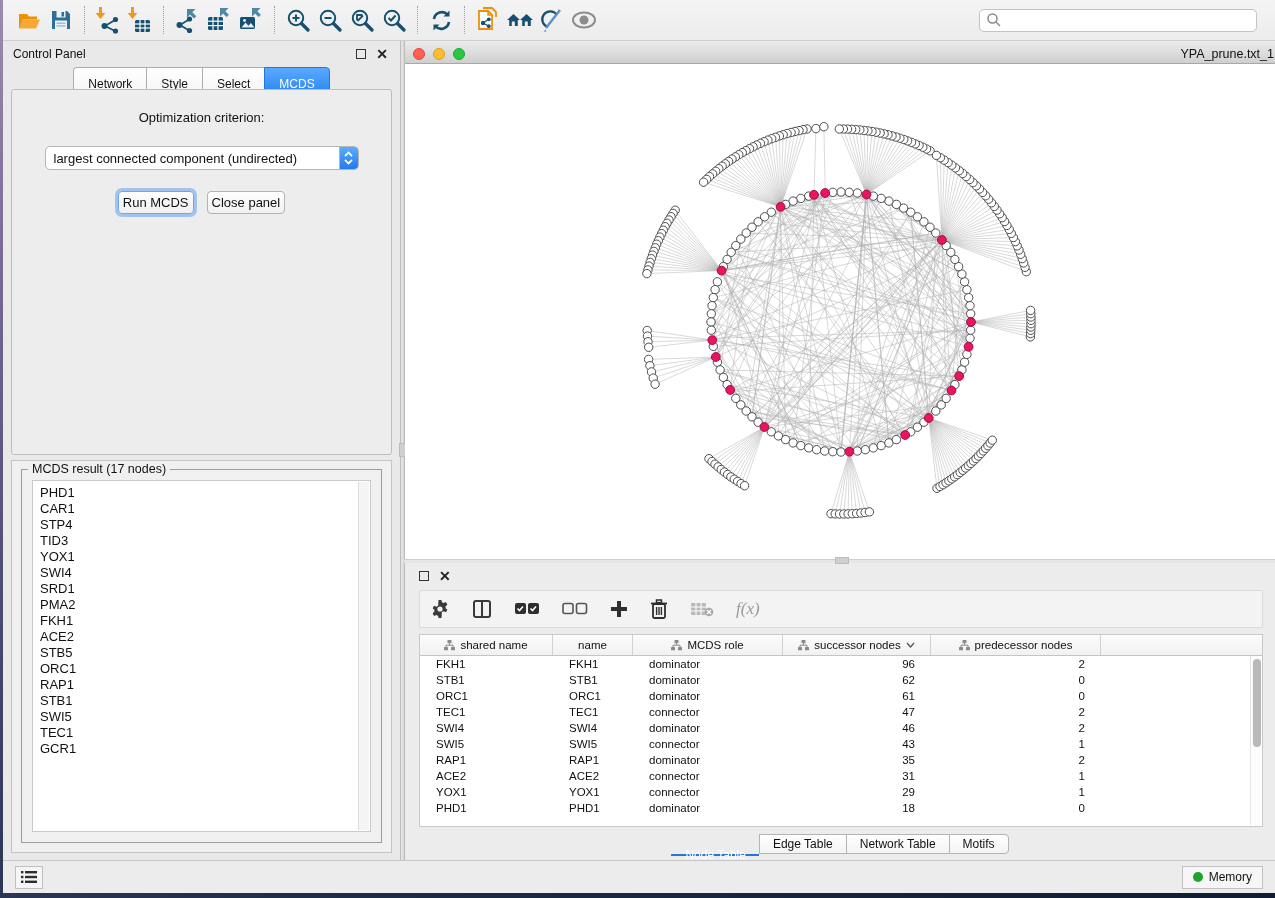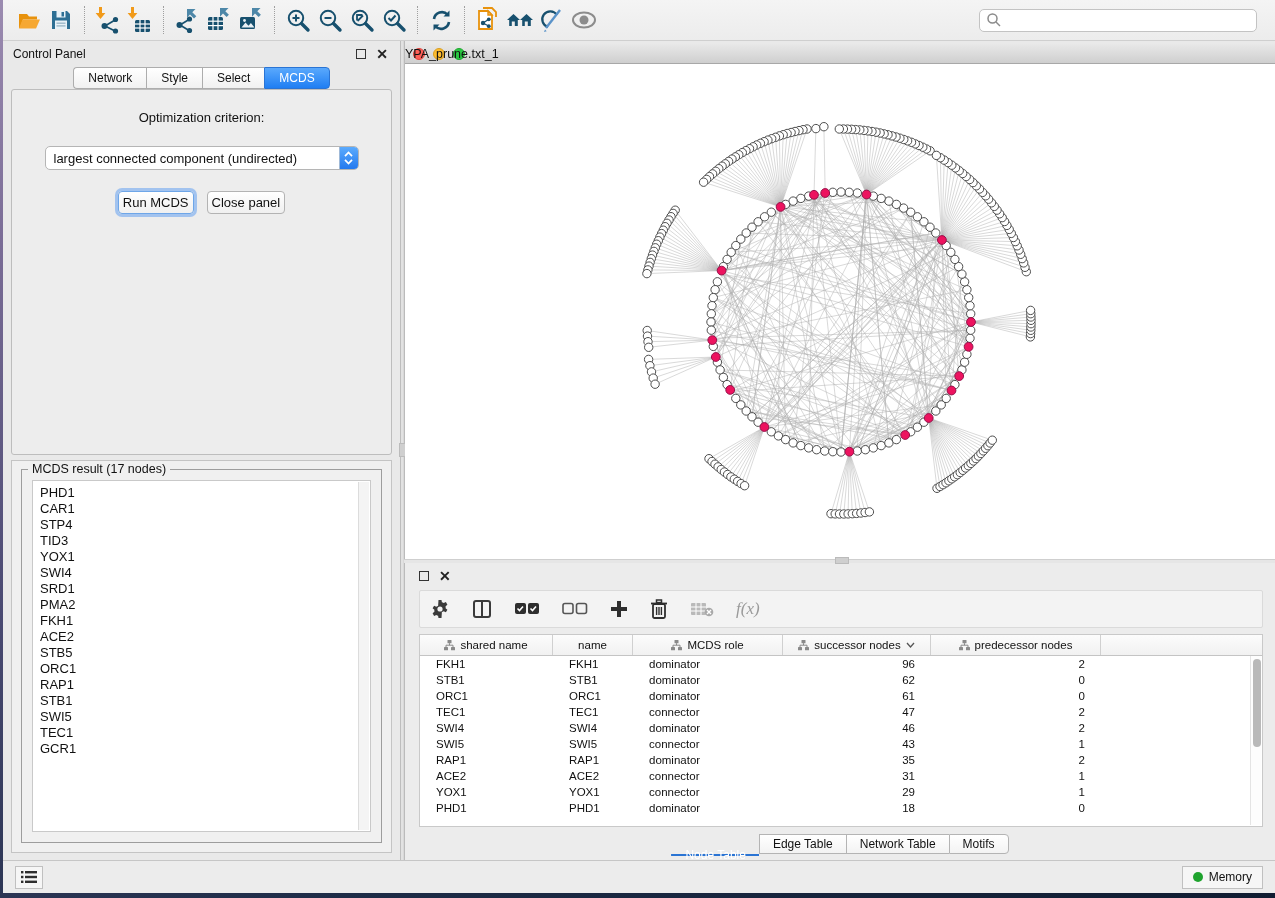--- a/index.html
+++ b/index.html
@@ -26,21 +26,21 @@
   .vsplit { width:4px; background:#e2e2e2; border-left:1px solid #bdbdbd; border-right:1px solid #d8d8d8; position:relative; }
   .vsplit .handle { position:absolute; top:402px; left:-2px; width:7px; height:14px; background:#cfcfcf; border:1px solid #bbb; }
 
   
   .control-panel { width:397px; background:#e9e9e9; display:flex; flex-direction:column; position:relative; }
   .cp-header { height:26px; display:flex; align-items:center; padding:0 12px 0 10px; gap:10px; }
   .cp-title { font-size:12px; color:#111; flex:1; }
   .win-float { width:10px; height:10px; border:1.5px solid #333; display:inline-block; }
   .win-close { font-size:14px; font-weight:bold; color:#222; line-height:10px; }
   .cp-tabs { display:flex; justify-content:center; height:22px; }
-  .cp-tab { padding:4px 14px; display:flex; align-items:center; font-size:12px; background:linear-gradient(#ffffff,#f1f1f1);
+  .cp-tab { padding:16px 14px; display:flex; align-items:center; font-size:12px; background:linear-gradient(#ffffff,#f1f1f1);
     border:1px solid #adadad; border-right:none; }
   .cp-tab:first-child { border-radius:4px 0 0 4px; }
   .cp-tab:last-child { border-right:1px solid #adadad; border-radius:0 4px 4px 0; }
   .cp-tab.active { background:linear-gradient(#5aa9fd,#1f7ef3); color:#fff; border-color:#2a74d4; }
   .cp-content { margin:0 8px; background:#ededed; border:1px solid #bdbdbd; border-radius:3px; height:366px;
     display:flex; flex-direction:column; align-items:center;gap:9px; }
   .opt-label { margin-top:20px; font-size:13px; }
   .selectbox { margin-top:12px; width:314px; height:24px; background:#fff; border:1px solid #b5b5b5; border-radius:5px;
     display:flex; align-items:center; font-size:13px; overflow:hidden; }
   .selectbox .sel-text { flex:1; padding:0 8px; white-space:nowrap; }
@@ -62,21 +62,21 @@
   
   .right-col { flex:1; display:flex; flex-direction:column; min-width:0; }
   .network-window { height:518px; display:flex; flex-direction:column; border-left:1px solid #bbb; }
   .net-titlebar { height:20px; margin-top:3px; background:linear-gradient(#e8e8e8,#cfcfcf); border-bottom:1px solid #a8a8a8;
     display:flex; align-items:center; padding:0 8px; position:relative; }
   .lights { display:flex; gap:8px; }
   .light { width:12px; height:12px; border-radius:50%; }
   .light.red { background:#ff5f57; border:1px solid #e0443e; }
   .light.yellow { background:#febc2e; border:1px solid #d89f23; }
   .light.green { background:#28c840; border:1px solid #1ea72f; }
-  .net-title { position:absolute; left:0; right:12px; text-align:left; font-size:12.5px; color:#111; }
+  .net-title { position:absolute; left:0; right:1px; text-align:right; font-size:12.5px; color:#111; }
   .net-canvas { flex:1; background:#fff; position:relative; overflow:hidden; }
 
   .hsplit { height:4px; background:#e6e6e6; border-top:1px solid #cfcfcf; position:relative; }
   .hsplit .handle { position:absolute; left:431px; top:-3px; width:14px; height:7px; background:#cfcfcf; border:1px solid #bbb; }
 
   
   .table-panel { flex:1; background:#ececec; display:flex; flex-direction:column; border-left:1px solid #bbb; min-height:0; }
   .tp-header { height:25px; display:flex; align-items:center; padding:0 12px 0 14px; gap:10px; }
   .tp-title { flex:1; font-size:12px; }
   .tp-toolbar { margin:2px 12px 6px 14px; height:38px; background:#f3f3f3; border:1px solid #dadada; border-radius:2px;

